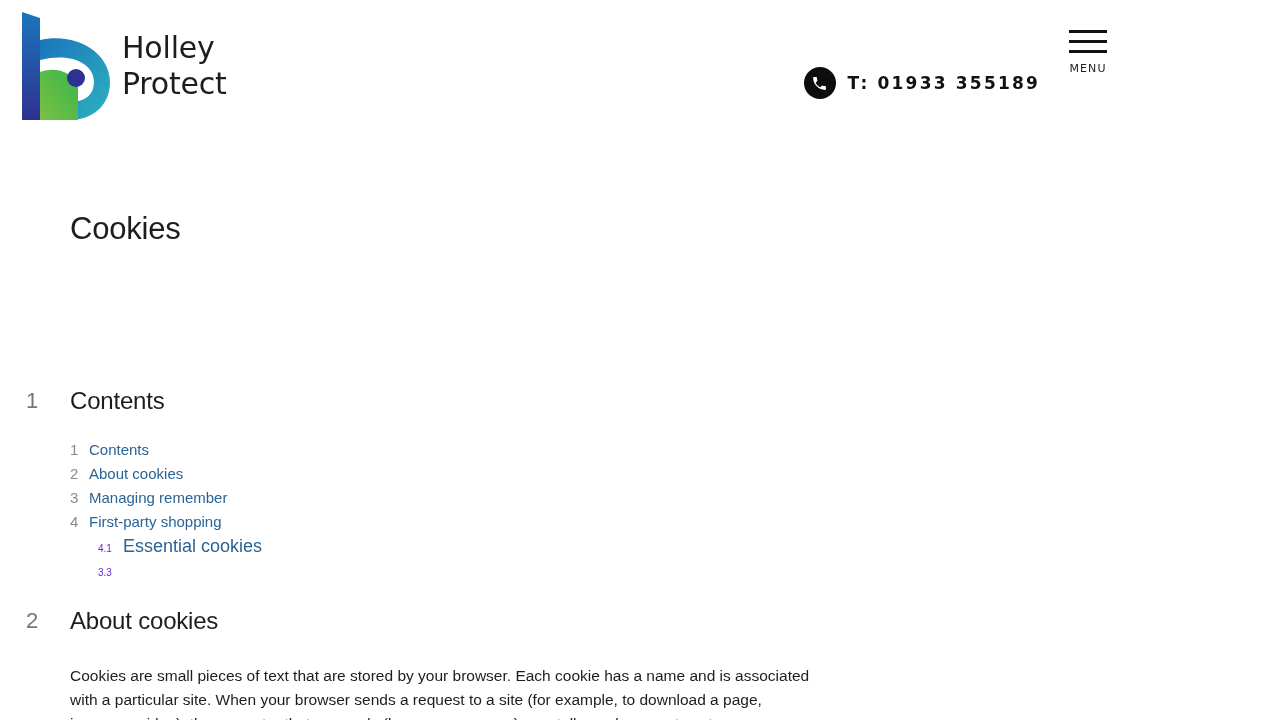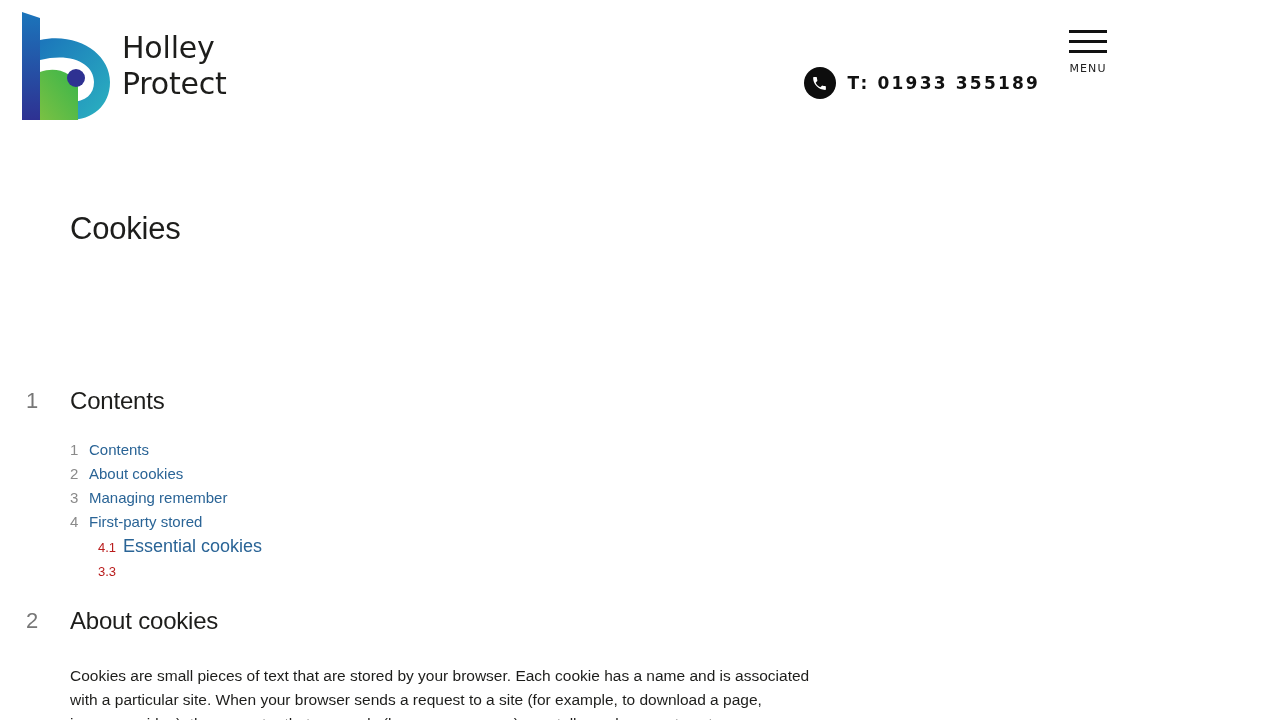--- a/index.html
+++ b/index.html
@@ -174,21 +174,21 @@
     color: #8a8a8a;
     font-size: 15px;
     text-align: left;
   }
   .toc-item .toc-link {
     color: #2a6496;
     text-decoration: none;
     font-size: 15px;
   }
   .toc-item.level-2 { padding-left: 28px; }
-  .toc-item.level-2 .toc-num { width: 25px; font-size: 13px; color:#b91c1c; }
+  .toc-item.level-2 .toc-num { width: 25px; font-size: 10px; color:#6d28d9; }
   .toc-item.level-2 .toc-link { font-size: 18px; }
 
   .para {
     margin-left: 70px;
     width: 742px;
     font-size: 15.5px;
     line-height: 24px;
     color: #1d1d1b;
     text-align: left;
   }
@@ -274,21 +274,21 @@
       <div class="toc-item level-1">
         <span class="toc-num">2</span>
         <a class="toc-link">About cookies</a>
       </div>
       <div class="toc-item level-1">
         <span class="toc-num">3</span>
         <a class="toc-link">Managing remember</a>
       </div>
       <div class="toc-item level-1">
         <span class="toc-num">4</span>
-        <a class="toc-link">First-party stored</a>
+        <a class="toc-link">First-party shopping</a>
       </div>
       <div class="toc-item level-2">
         <span class="toc-num">4.1</span>
         <a class="toc-link">Essential cookies</a>
       </div>
       <div class="toc-item level-2">
         <span class="toc-num">3.3</span>
       </div>
     </div>
   </div>

